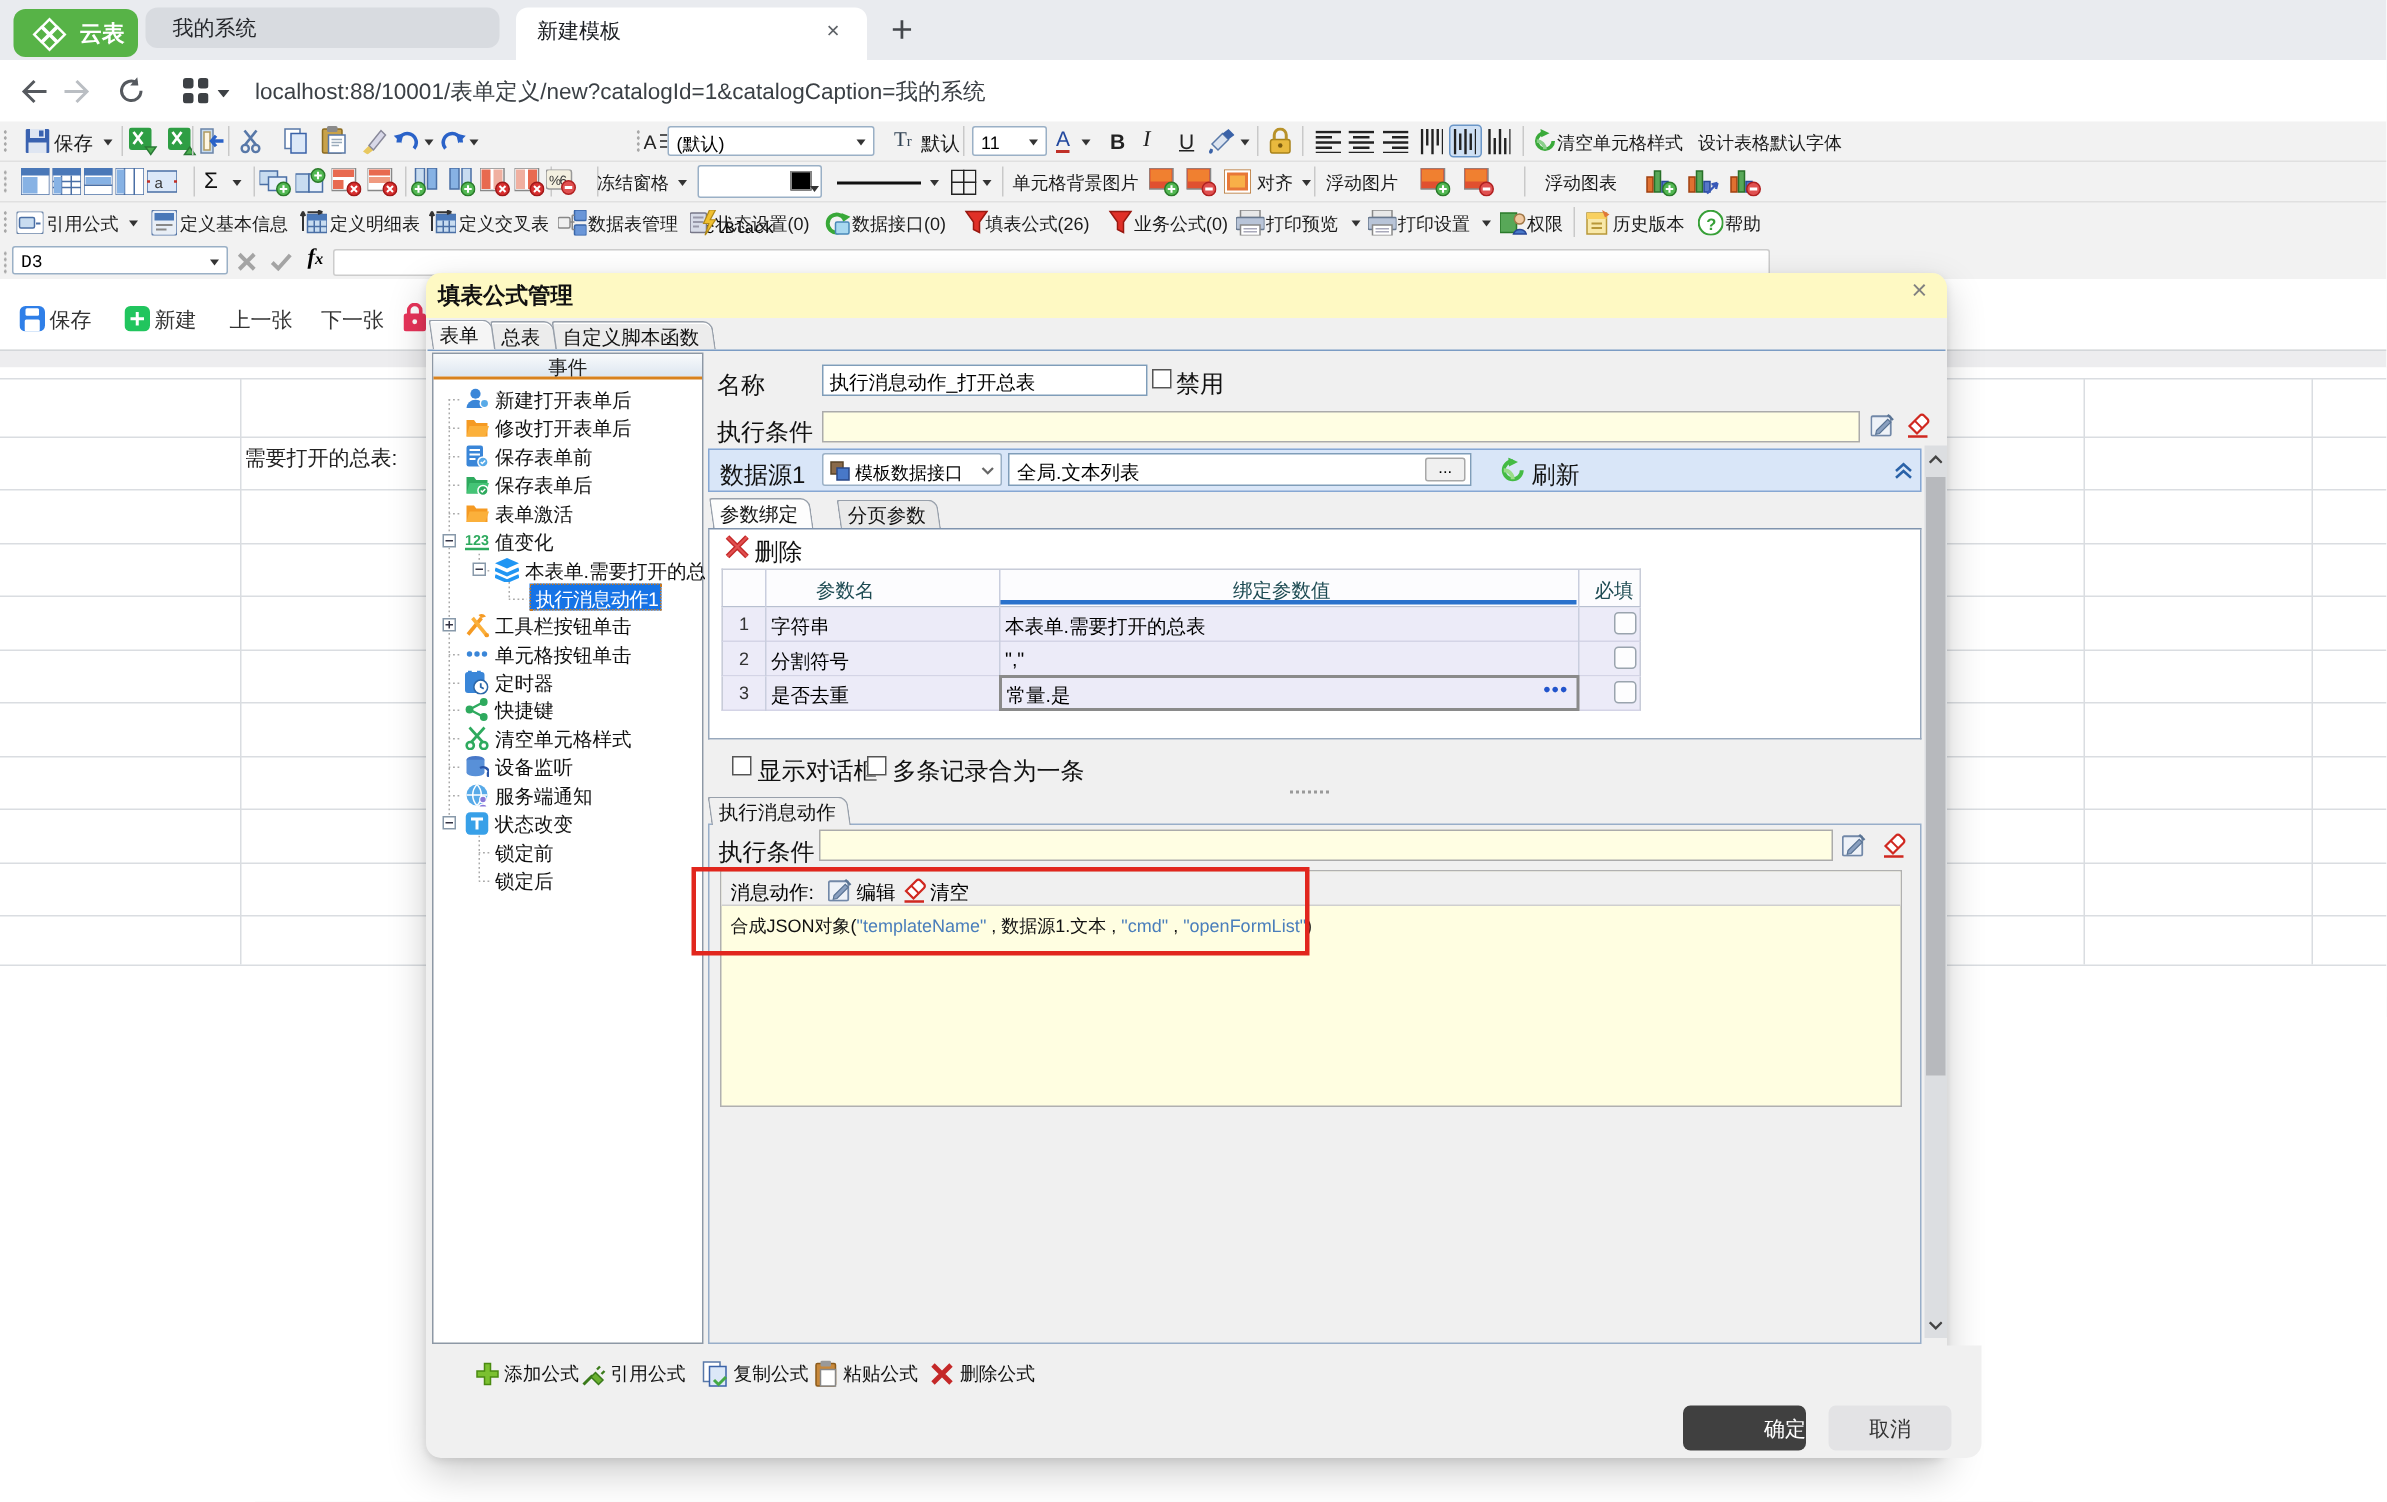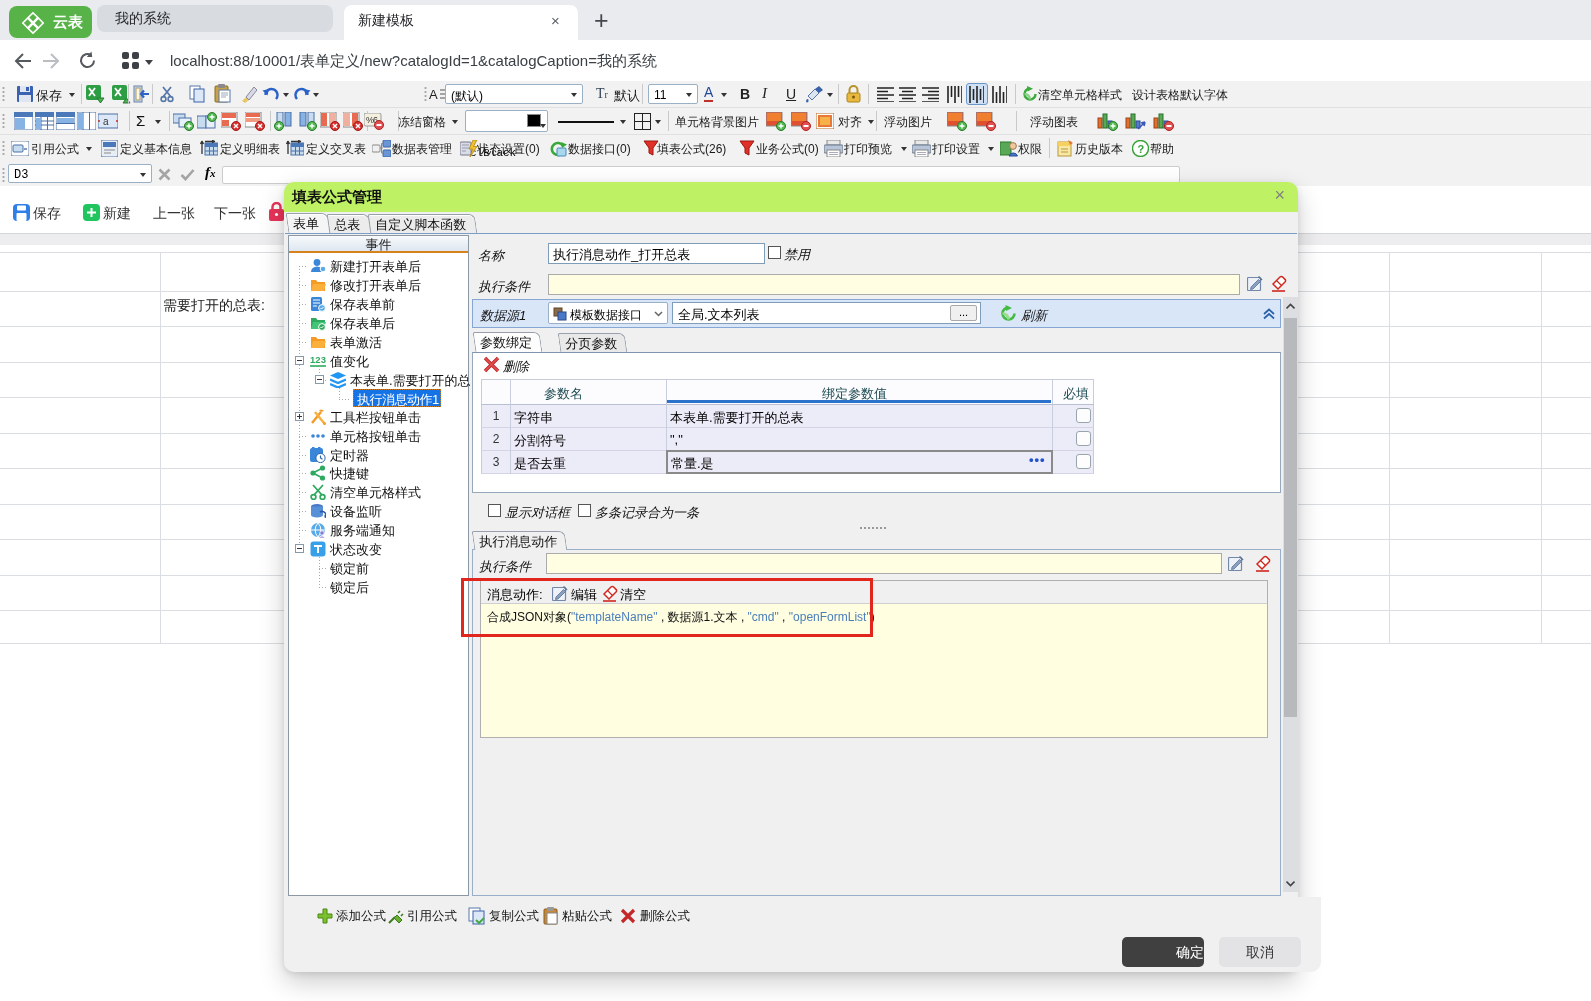--- a/index.html
+++ b/index.html
@@ -53,21 +53,21 @@
 
 #grid { position:absolute; left:0; top:245px; width:1591px; height:420px; background:#fff; }
 .hline { position:absolute; left:0; width:1591px; height:1px; background:#dadde1; }
 .vline { position:absolute; top:7px; width:1px; height:391px; background:#dadde1; }
 #celltext { position:absolute; left:163px; top:52px; font-size:14px; color:#222; }
 
 
 #dialog { position:absolute; left:284px; top:182px; width:1014px; height:790px;
   background:#f0f0f0; border-radius:10px;
   box-shadow:0 10px 26px rgba(0,0,0,.20), 0 2px 6px rgba(0,0,0,.10); }
-#dlg-title { position:absolute; left:0; top:0; width:100%; height:30px; background:#bef264; border-radius:10px 10px 0 0; }
+#dlg-title { position:absolute; left:0; top:0; width:100%; height:30px; background:#fef9c3; border-radius:10px 10px 0 0;font-family:Liberation Mono, monospace; }
 #dlg-title .tx { position:absolute; left:8px; top:6px; font-weight:bold; font-size:15px; color:#111; }
 #dlg-close { position:absolute; right:13px; top:3px; font-size:18px; color:#808080; }
 #dlg-tabs { position:absolute; left:0; top:30px; width:100%; height:21px; background:#f0f0f0; }
 .dtab { position:absolute; top:2px; height:19px; font-size:13px; color:#111; background:#ececec;
   border:1px solid #98a0ab; border-bottom:none; border-radius:2px 6px 0 0; transform:skewX(8deg);
   box-shadow:inset 0 1px 0 #fff; }
 .dtab>span { display:inline-block; transform:skewX(-8deg); padding:1px 9px 0 5px; }
 .dtab.sel { background:#f5f5f5; top:1px; height:20px; z-index:3; }
 #dlg-body { position:absolute; left:1px; top:51px; width:1012px; height:664px;
   background:#f0f0f0; border-top:1px solid #7b9cc4; }
@@ -83,21 +83,21 @@
 .expbox i { position:absolute; left:1px; top:3px; width:5px; height:1px; background:#334; }
 .expbox b { position:absolute; left:3px; top:1px; width:1px; height:5px; background:#334; }
 #seltree { position:absolute; left:64px; top:153px; width:88px; height:18px; background:#1673e6;
   border:1px dotted #c87820; color:#fff; font-size:13px; }
 #seltree span { position:absolute; left:3px; top:1px; white-space:nowrap; letter-spacing:-0.5px; }
 .dotln { position:absolute; background-image:linear-gradient(to right,#aaa 1px,transparent 1px); background-size:3px 1px; height:1px; }
 .dotlnv { position:absolute; background-image:linear-gradient(to bottom,#aaa 1px,transparent 1px); background-size:1px 3px; width:1px; }
 
 
 #rp { position:absolute; left:185px; top:1px; width:828px; height:661px; background:#f0f0f0; }
-.lbl { position:absolute; font-size:13px; color:#111; white-space:nowrap;font-style:italic; }
+.lbl { position:absolute; font-size:16px; color:#111; white-space:nowrap; }
 .field { position:absolute; background:#fff; border:1px solid #7f9db9; font-size:13px; }
 .yfield { position:absolute; background:#fffee3; border:1px solid #ababab; }
 #dsrow { position:absolute; left:2px; top:64px; width:809px; height:29px;
   background:#d9e6f8; border:1px solid #86a7d3; }
 #ptabs { position:absolute; left:2px; top:97px; width:809px; height:20px; }
 .ptab { position:absolute; top:1px; height:19px; font-size:13px; color:#111; background:#e9e9e9;
   border:1px solid #98a0ab; border-bottom:none; border-radius:2px 6px 0 0; transform:skewX(8deg); }
 .ptab>span { display:inline-block; transform:skewX(-8deg); padding:1px 8px 0 5px; }
 .ptab.sel { background:#fdfdfd; top:0; height:20px; z-index:3; }
 #pbox { position:absolute; left:2px; top:117px; width:809px; height:141px; background:#fff;

